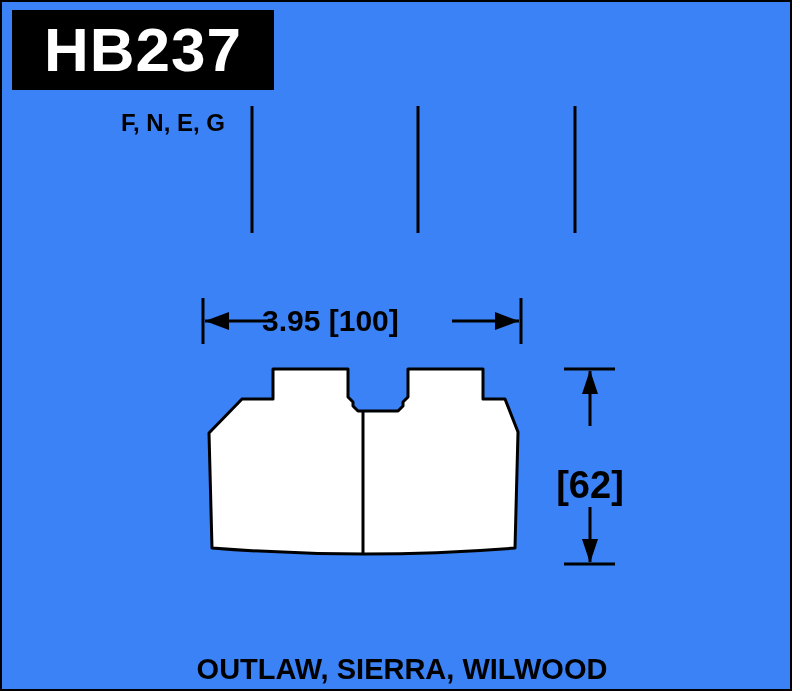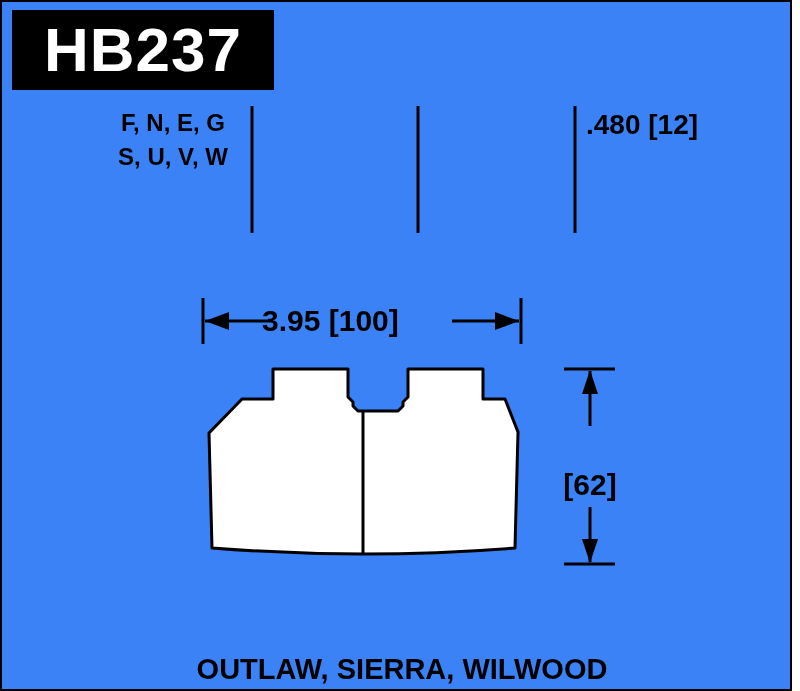--- a/index.html
+++ b/index.html
@@ -70,21 +70,21 @@
     width: 100px;
     text-align: center;
     font-size: 30px;
     line-height: 34px;
   }
   #height-dim-label-mm {
     left: 538px;
     top: 466px;
     width: 100px;
     text-align: center;
-    font-size: 30px;
+    font-size: 38px;
     line-height: 34px;
   }
 
   #applications-label {
     left: 0px;
     top: 650px;
     width: 800px;
     text-align: center;
     font-size: 29px;
     line-height: 34px;
@@ -148,25 +148,23 @@
       <polygon points="588,561 580,537 596,537" fill="#000"></polygon>
     </g>
   </svg>
 
   <div id="part-box" class="abs">
     <span>HB237</span>
   </div>
 
   <div id="compound-block" class="abs">
     <div>F, N, E, G</div>
-    <div>S, U, V, W</div>
   </div>
 
   <div id="thickness-block" class="abs">
-    <div>.480 [12]</div>
   </div>
 
   <div id="width-dim-label" class="abs">3.95 [100]</div>
   <div id="height-dim-label-mm" class="abs">[62]</div>
 
   <div id="applications-label" class="abs">OUTLAW, SIERRA, WILWOOD</div>
 
 </div>
 
 </body></html>

